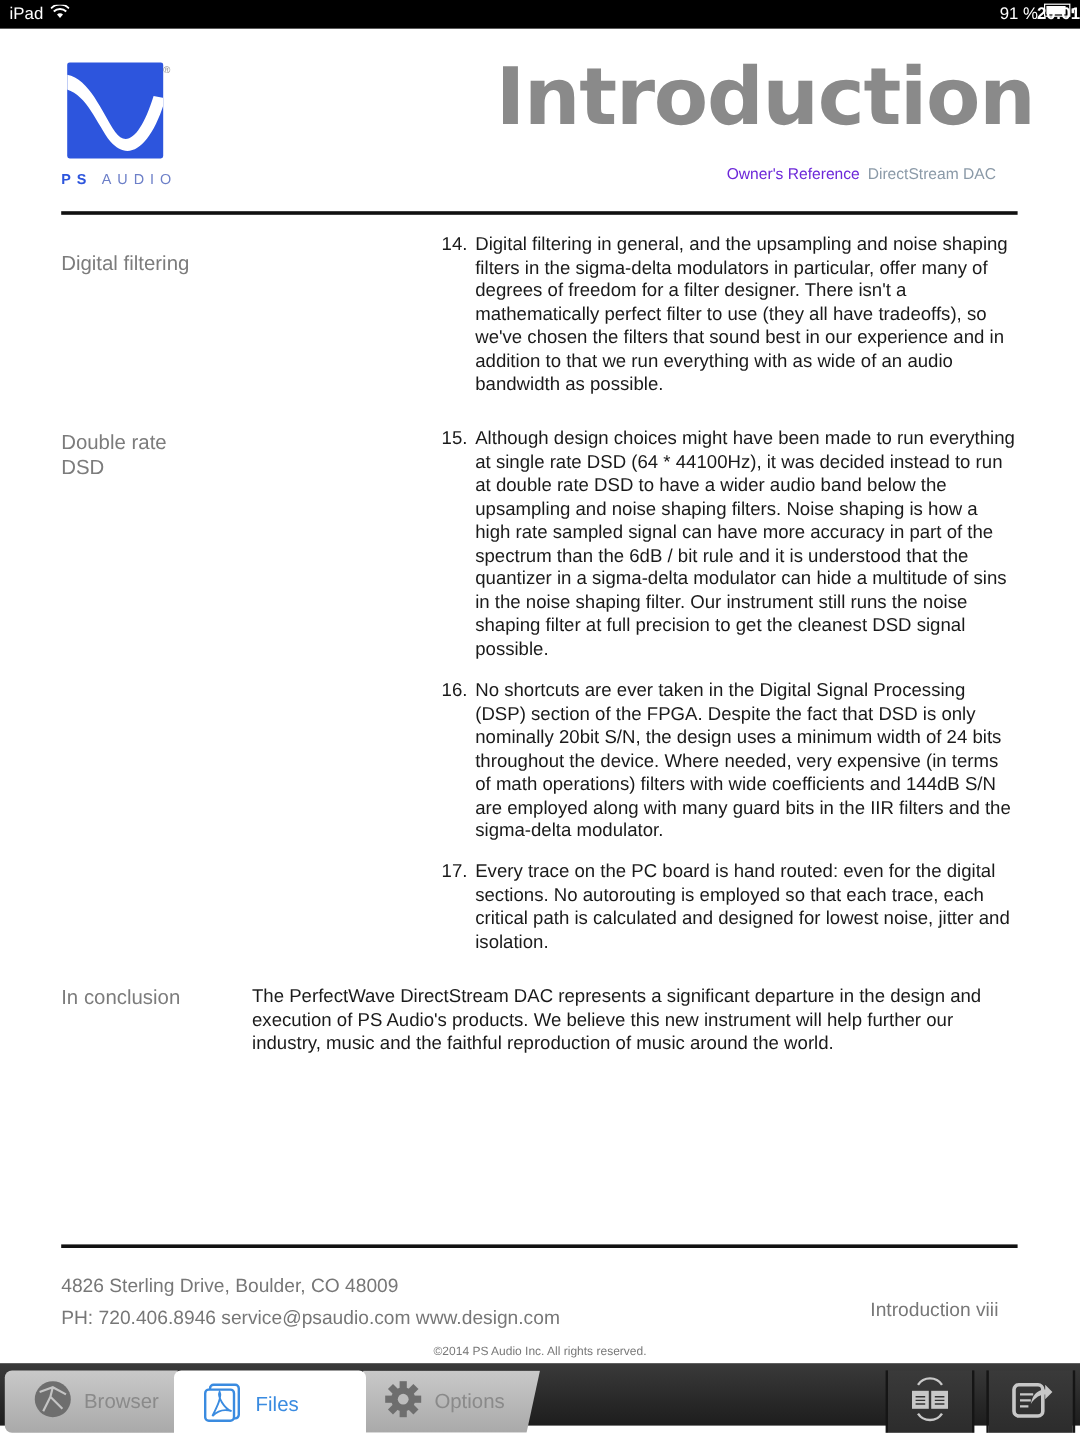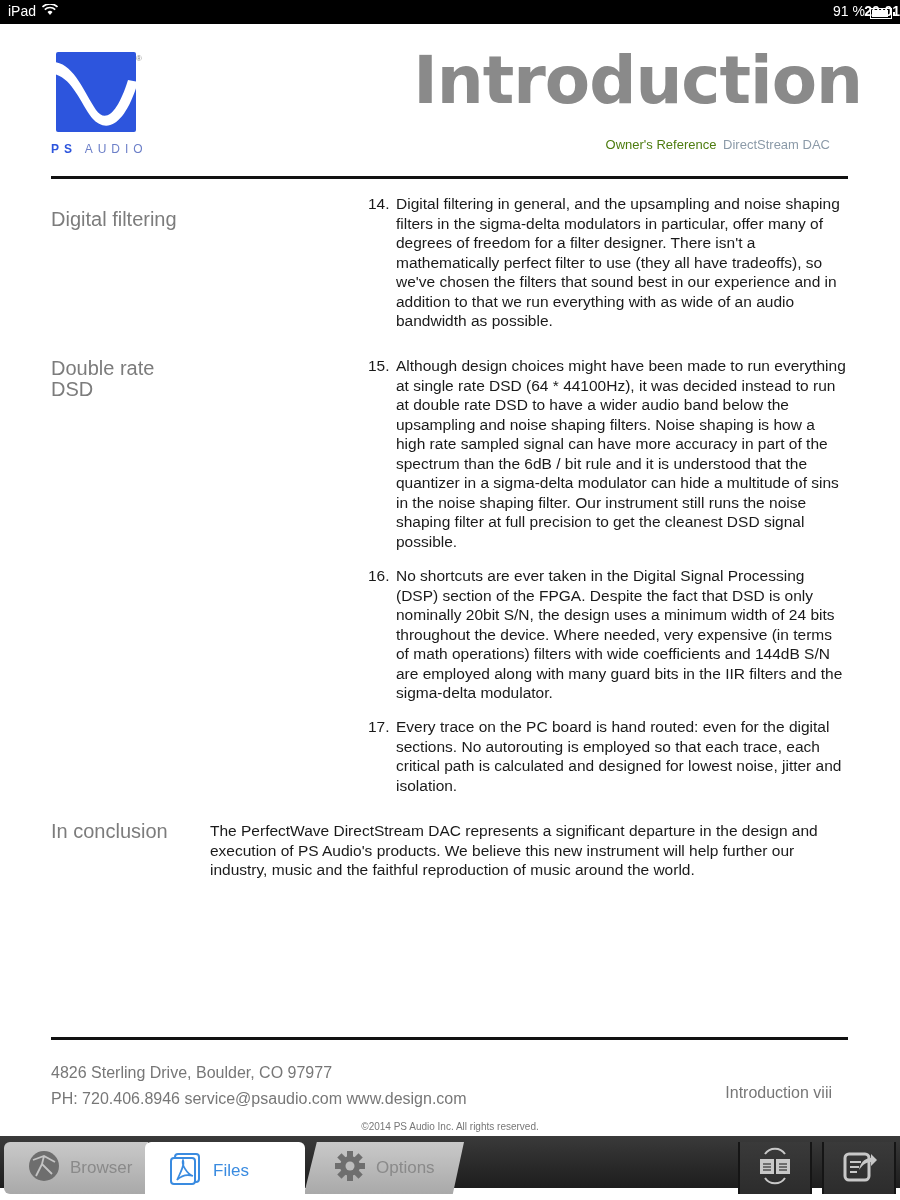--- a/index.html
+++ b/index.html
@@ -3,60 +3,60 @@
   <meta charset="utf-8">
   <style>
     * { box-sizing: border-box; margin: 0; padding: 0; }
     html, body { width: 900px; height: 1200px; overflow: hidden; background: #fff; }
     body { position: relative; font-family: "Liberation Sans", sans-serif; color: #1a1a1a; }
 
     
     .status-bar { position: absolute; top: 0; left: 0; width: 900px; height: 24px; background: #000; color: #fff; font-size: 14px; display: flex; align-items: center; }
     .status-left { position: absolute; left: 8px; top: 3px; display: flex; align-items: center; gap: 6px; }
     .status-time { position: absolute; left: 0; right: 0; top: 3px; text-align: right; font-weight: bold; }
-    .status-right { position: absolute; right: 8px; top: 3px; display: flex; align-items: flex-end; gap: 5px; }
+    .status-right { position: absolute; right: 8px; top: 3px; display: flex; align-items: flex-start; gap: 5px; }
     .battery { width: 22px; height: 11px; border: 1px solid #fff; position: relative; padding: 1px; }
     .battery::after { content: ""; position: absolute; right: -4px; top: 3px; width: 2px; height: 4px; background: #fff; }
     .battery-fill { height: 100%; background: #fff; }
 
     
     .page { position: absolute; top: 24px; left: 0; width: 900px; height: 1112px; background: #fff; }
 
     .logo { position: absolute; left: 56px; top: 28px; width: 80px; height: 80px; background: #2d55dd; border-radius: 2px; overflow: hidden; }
     .logo-reg { position: absolute; left: 136px; top: 30px; font-size: 8px; color: #888; }
     .logo-text { position: absolute; left: 51px; top: 118px; font-size: 12px; letter-spacing: 5px; color: #2d55dd; }
     .logo-text .light { color: #6c7fc8; }
 
     .title { position: absolute; right: 38px; top: 18px; font-size: 66px; color: #8a8a8a; font-family: "DejaVu Sans", sans-serif; letter-spacing: -1px; font-weight: bold; }
     .subtitle { position: absolute; right: 70px; top: 113px; font-size: 13px; }
-    .subtitle .owner { color: #4d7c0f; }
+    .subtitle .owner { color: #6d28d9; }
     .subtitle .product { color: #8b9aa8; margin-left: 3px; }
 
     .rule { position: absolute; left: 51px; width: 797px; height: 3px; background: #111; }
     .rule.top { top: 152px; }
     .rule.bottom { top: 1013px; }
 
-    .side-label { position: absolute; left: 51px; font-size: 20px; color: #7c7c7c; line-height: 21px; }
+    .side-label { position: absolute; left: 51px; font-size: 17px; color: #7c7c7c; line-height: 21px; }
 
     .item { position: absolute; left: 368px; width: 480px; font-size: 15.5px; line-height: 19.5px; color: #1a1a1a; }
     .item .num { position: absolute; left: 0; top: 0; }
     .item .txt { display: block; margin-left: 28px; }
 
     .conclusion { position: absolute; left: 210px; top: 797px; width: 645px; font-size: 15.5px; line-height: 19.5px; }
 
     .footer-addr { position: absolute; left: 51px; font-size: 16px; color: #777; }
     .footer-page { position: absolute; right: 68px; top: 1060px; font-size: 16px; color: #777; }
     .copyright { position: absolute; left: 0; right: 0; top: 1097px; text-align: center; font-size: 10px; color: #777; }
 
     
     .tab-bar { position: absolute; left: 0; top: 1136px; width: 900px; height: 52px; background: linear-gradient(#3a3a3a, #1d1d1d); }
     .tab { position: absolute; top: 6px; height: 52px; display: flex; align-items: center; gap: 10px; font-size: 17px; }
     .tab.browser { left: 4px; width: 144px; background: linear-gradient(#c9c9c9, #a9a9a9); color: #8a8a8a; border-radius: 6px 0 0 6px; padding-left: 24px; }
     .tab.files { left: 145px; width: 160px; height: 58px; top: 6px; background: #fff; color: #3a8be0; border-radius: 6px 6px 0 0; padding-left: 24px; z-index: 2; }
-    .tab.options { left: 304px; width: 160px; background: linear-gradient(#c9c9c9, #a9a9a9); color: #8a8a8a; padding-left: 18px; clip-path: polygon(8% 0, 100% 0, 93% 100%, 0 100%); }
+    .tab.options { left: 290px; width: 160px; background: linear-gradient(#c9c9c9, #a9a9a9); color: #8a8a8a; padding-left: 18px; clip-path: polygon(8% 0, 100% 0, 93% 100%, 0 100%); }
     .tool-btn { position: absolute; top: 6px; width: 74px; height: 52px; background: linear-gradient(#3a3a3a, #2c2c2c); border-left: 2px solid #151515; border-right: 2px solid #151515; display: flex; align-items: center; justify-content: center; }
     .tool-btn.sync { left: 738px; }
     .tool-btn.share { left: 822px; }
   </style>
 </head>
 <body>
 
 <div class="status-bar">
   <div class="status-left">
     <span>iPad</span>
@@ -118,21 +118,21 @@
   </div>
   <div class="item" style="top:693px">
     <span class="num">17.</span>
     <span class="txt">Every trace on the PC board is hand routed: even for the digital sections.  No autorouting is employed so that each trace, each critical path is calculated and designed for lowest noise, jitter and isolation.</span>
   </div>
 
   <div class="conclusion">The PerfectWave DirectStream DAC represents a significant departure in the design and execution of PS Audio's products.  We believe this new instrument will help further our industry, music and the faithful reproduction of music around the world.</div>
 
   <div class="rule bottom"></div>
 
-  <div class="footer-addr" style="top:1040px">4826 Sterling Drive, Boulder, CO 97977</div>
+  <div class="footer-addr" style="top:1040px">4826 Sterling Drive, Boulder, CO 48009</div>
   <div class="footer-addr" style="top:1066px">PH: 720.406.8946 service@psaudio.com www.design.com</div>
   <div class="footer-page">Introduction viii</div>
   <div class="copyright">©2014 PS Audio Inc.  All rights reserved.</div>
 </div>
 
 <div class="tab-bar">
   <div class="tab browser">
     <span>
       <svg width="32" height="32" viewBox="0 0 32 32">
           <circle cx="16" cy="16" r="15" fill="#6e6e6e"></circle>

